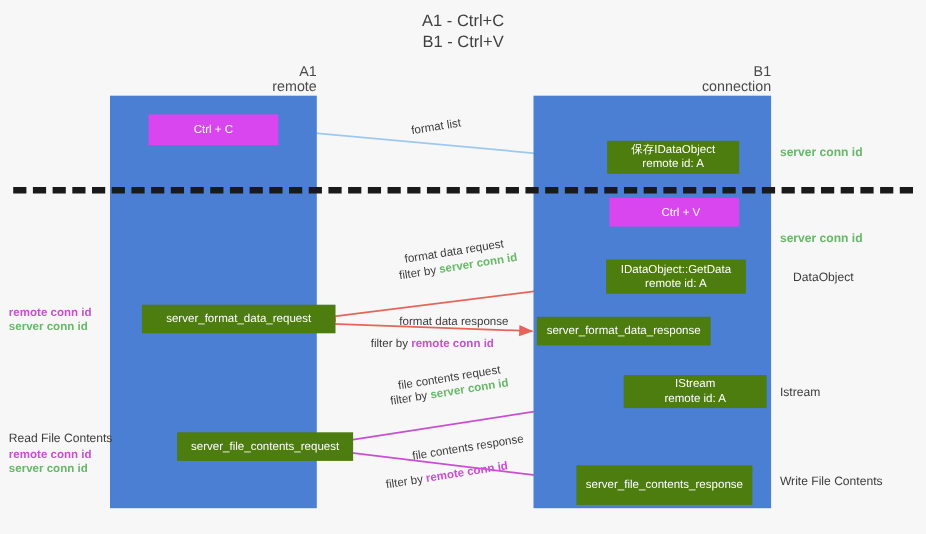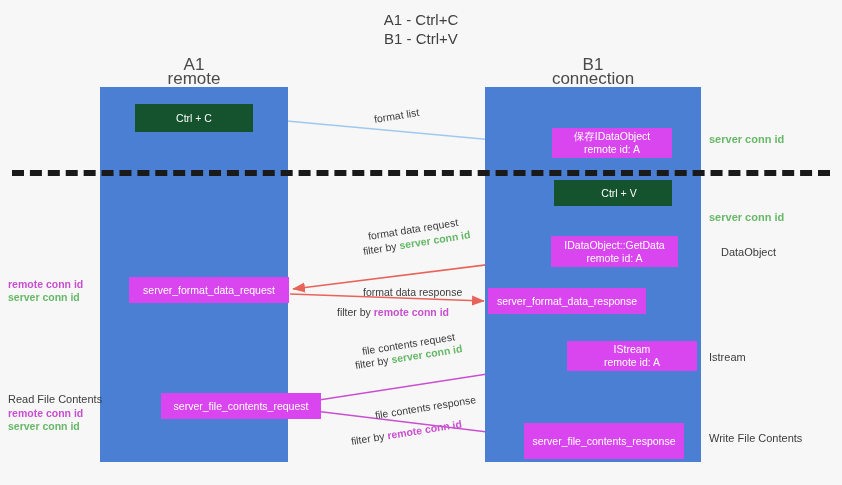--- a/index.html
+++ b/index.html
@@ -31,22 +31,22 @@
     width: 842px;
     text-align: center;
     font-size: 15px;
     line-height: 19px;
     color: #3f3f3f;
     white-space: pre-line;
   }
 
   
   .col-header {
-    text-align: center;
-    font-size: 17px;
+    text-align: right;
+    font-size: 13px;
     line-height: 14px;
     color: #4a4a4a;
     white-space: pre-line;
   }
   #hdr-a1 { left: 100px; top: 58px; width: 188px; }
   #hdr-b1 { left: 485px; top: 58px; width: 216px; }
 
   
   .lane {
     background: #4a7fd4;
@@ -70,28 +70,28 @@
     flex-direction: column;
     align-items: center;
     justify-content: center;
     color: #ffffff;
     font-size: 10.5px;
     line-height: 13px;
     text-align: center;
     padding: 2px 4px;
     white-space: pre-line;
   }
-  .box.green  { background: #14532d; text-align: right; }
-  .box.orange { background: #d946ef; }
+  .box.green  { background: #d946ef; text-align: right; }
+  .box.orange { background: #4d7c0f; }
 
   #box-ctrlc  { left: 135px; top: 104px; width: 118px; height: 28px; }
   #box-save   { left: 552px; top: 128px; width: 120px; height: 30px; }
   #box-ctrlv  { left: 554px; top: 180px; width: 118px; height: 26px; padding-left: 16px; }
   #box-getdata{ left: 551px; top: 236px; width: 127px; height: 31px; }
-  #box-sfdreq { left: 129px; top: 277px; width: 160px; height: 26px; }
+  #box-sfdreq { left: 129px; top: 277px; width: 176px; height: 26px; }
   #box-sfdres { left: 488px; top: 288px; width: 158px; height: 26px; }
   #box-istream{ left: 567px; top: 341px; width: 130px; height: 30px; }
   #box-sfcreq { left: 129px; top: 393px; width: 160px; height: 26px; margin-left: 32px; }
   #box-sfcres { left: 524px; top: 423px; width: 160px; height: 36px; }
 
   
   .annot {
     font-size: 11px;
     line-height: 14px;
     white-space: pre-line;

